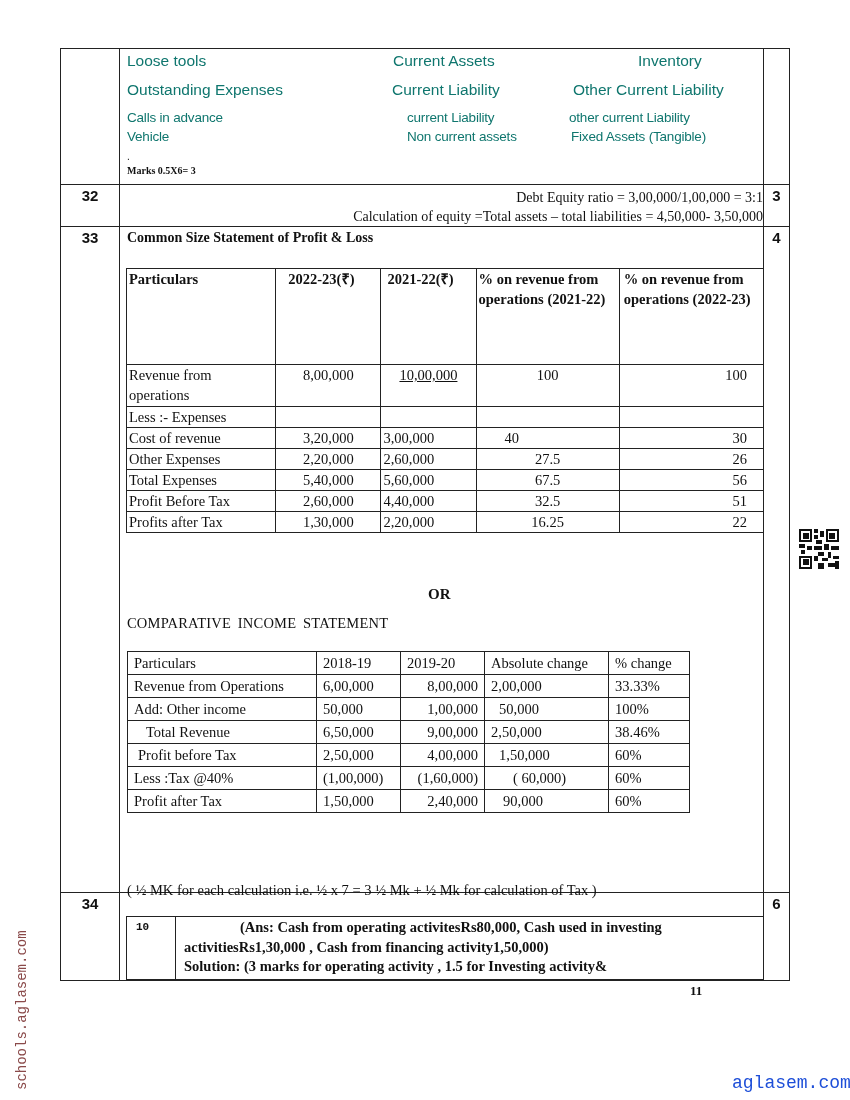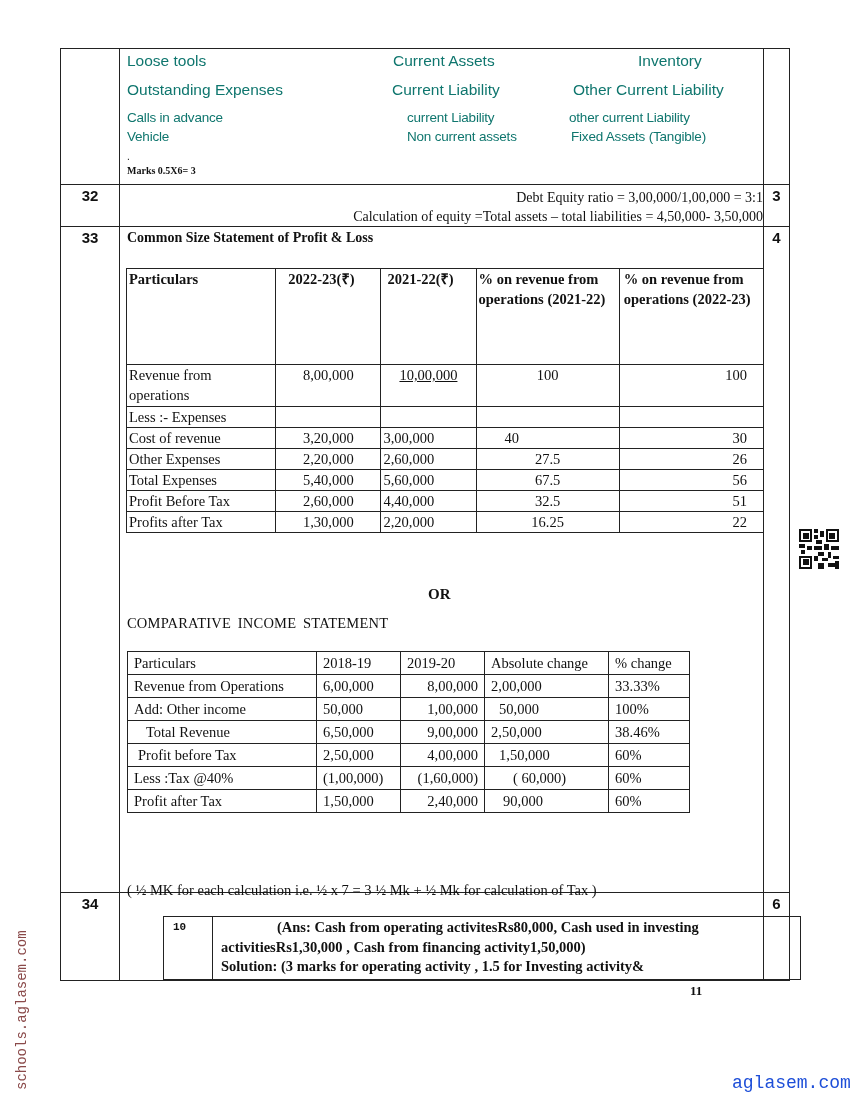--- a/index.html
+++ b/index.html
@@ -44,21 +44,21 @@
     .cmp-table td { border: 1.3px solid #222; height: 23px; padding: 0 6px; white-space: nowrap; }
     .cmp-table td.k1 { width: 189px; }
     .cmp-table td.k2 { width: 84px; }
     .cmp-table td.k3 { width: 84px; text-align: right; }
     .cmp-table td.k4 { width: 124px; }
     .cmp-table td.k5 { width: 81px; }
     .cmp-note { position: absolute; left: 7px; top: 610px; font-size: 14.5px; white-space: nowrap; margin-top: 45px; }
 
     
     .r34 { height: 87px; position: relative; }
-    .q34-inner { position: absolute; left: 6px; top: 23px; width: 638px; height: 64px; border-collapse: collapse; margin-left: 37px; }
+    .q34-inner { position: absolute; left: 6px; top: 23px; width: 638px; height: 64px; border-collapse: collapse; }
     .q34-inner td { border: 1.3px solid #222; vertical-align: top; }
     .q34-inner td.num { width: 49px; font-family: "Liberation Mono", monospace; font-weight: bold; font-size: 11px; padding: 4px 0 0 9px; }
     .q34-inner td.txt { font-weight: bold; font-size: 14.5px; line-height: 19.5px; padding: 1px 0 0 8px; }
     .indent { padding-left: 56px; }
 
     .page-no { position: absolute; left: 690px; top: 983px; font-family: "Liberation Serif", serif; font-weight: bold; font-size: 13px; }
     .wm-right { position: absolute; left: 732px; top: 1073px; font-family: "Liberation Mono", monospace; font-size: 18px; color: #1d4ed8; }
     .wm-left { position: absolute; left: 14px; top: 1090px; transform-origin: left top; transform: rotate(-90deg); font-family: "Liberation Mono", monospace; font-size: 14px; color: #8a4a4a; white-space: nowrap; }
     .qr { position: absolute; left: 799px; top: 529px; width: 40px; height: 40px; }
   </style>

